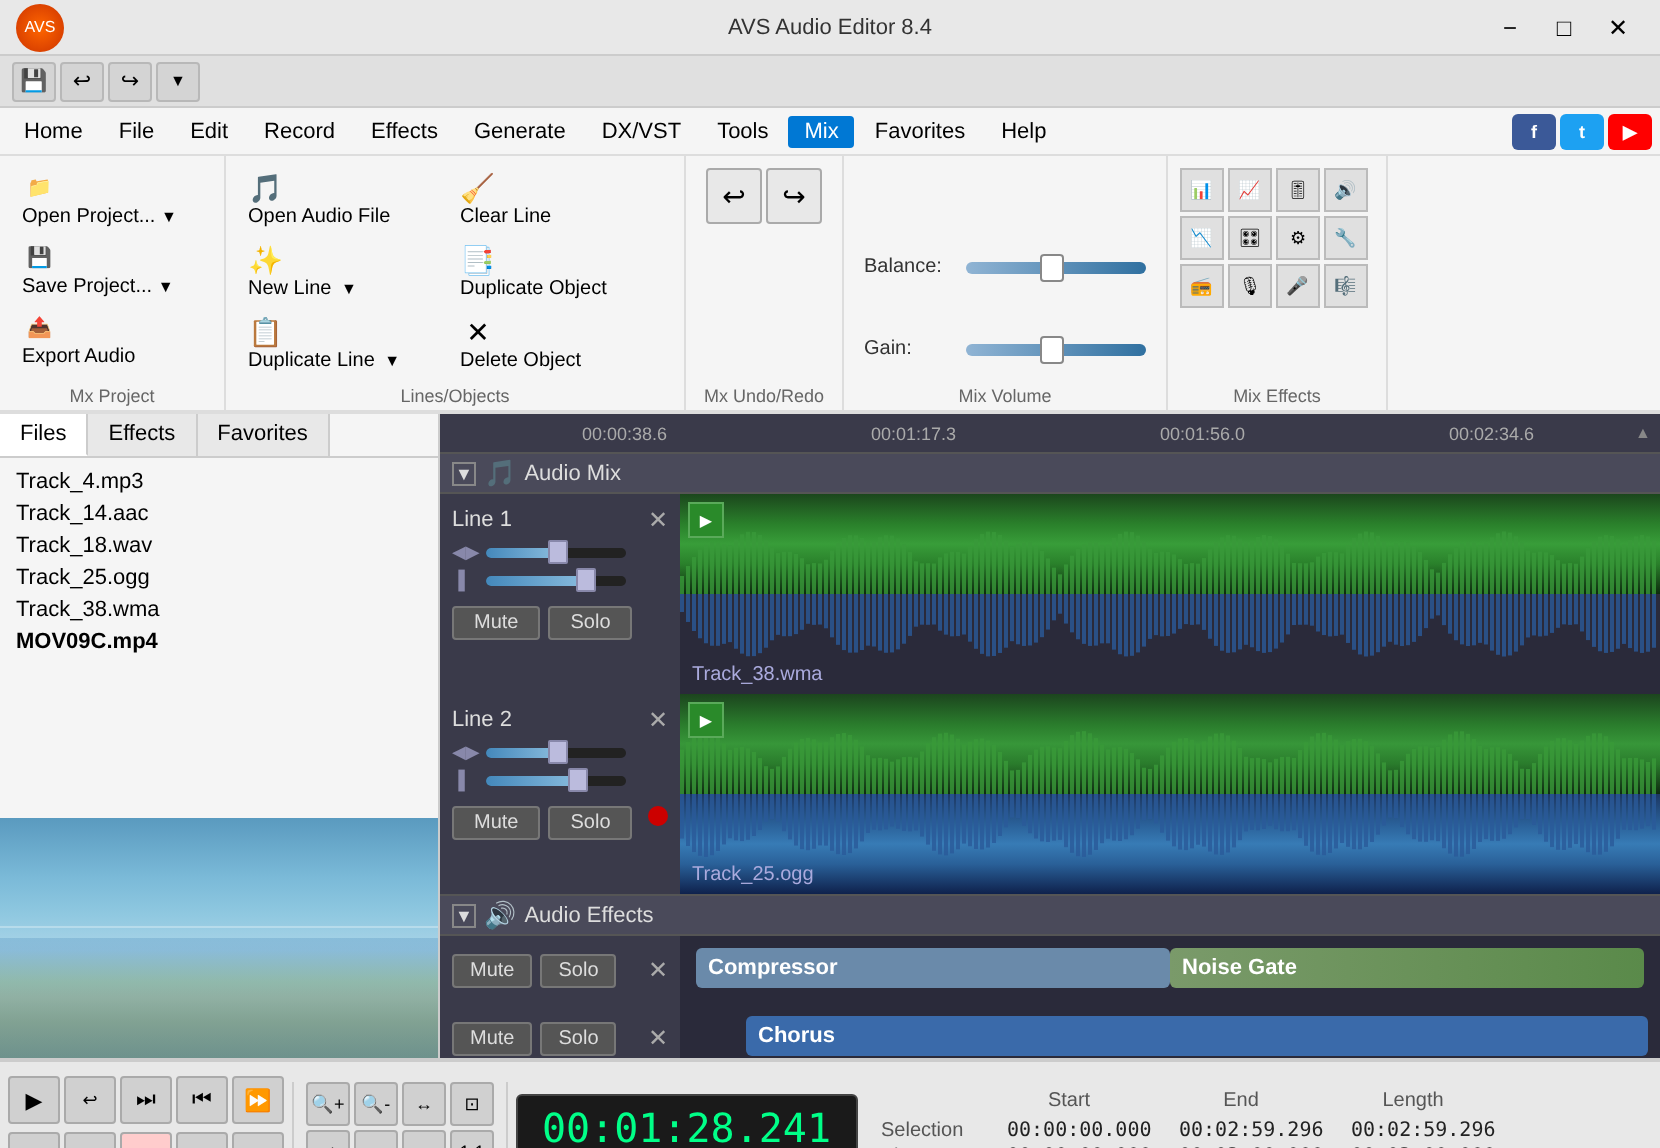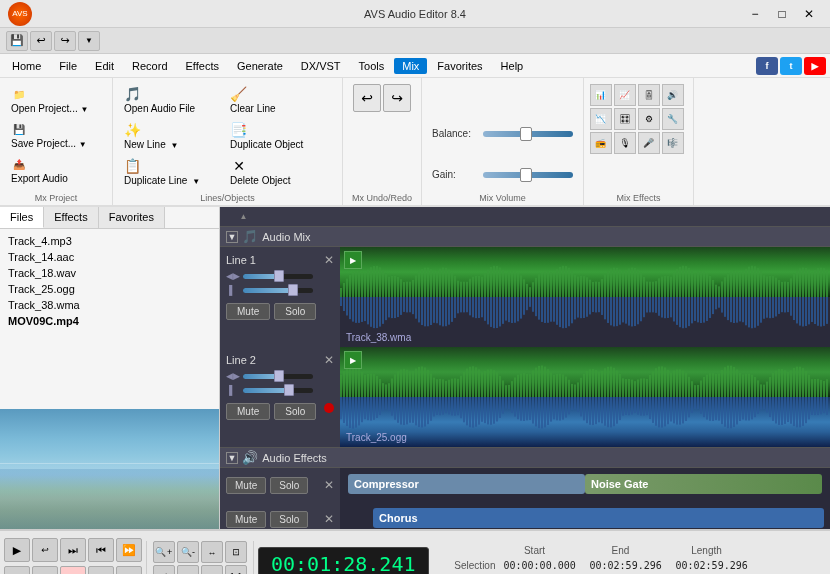--- a/index.html
+++ b/index.html
@@ -90,21 +90,21 @@
     .transport { display: flex; flex-direction: column; gap: 4px; }
     .transport-row { display: flex; gap: 2px; }
     .transport-btn { width: 26px; height: 24px; background: #d0d0d0; border: 1px solid #aaa; cursor: pointer; display: flex; align-items: center; justify-content: center; font-size: 11px; border-radius: 2px; }
     .transport-btn.rec { background: #ffcccc; }
     .zoom-controls { display: flex; flex-direction: column; gap: 2px; border-left: 1px solid #ccc; border-right: 1px solid #ccc; padding: 0 6px; }
     .zoom-row { display: flex; gap: 2px; }
     .zoom-btn { width: 22px; height: 22px; background: #d0d0d0; border: 1px solid #aaa; cursor: pointer; display: flex; align-items: center; justify-content: center; font-size: 11px; border-radius: 2px; }
     .timecode { background: #1a1a1a; color: #00ff88; font-size: 20px; font-family: monospace; padding: 4px 12px; border: 1px solid #444; border-radius: 3px; min-width: 150px; text-align: center; }
     .time-info { display: flex; flex-direction: column; gap: 2px; flex: 1; }
     .time-info-row { display: flex; gap: 8px; align-items: center; font-size: 10px; }
-    .time-label { width: 55px; text-align: right; color: #555; }
+    .time-label { width: 55px; color: #555; }
     .time-val { font-family: monospace; font-size: 10px; color: #222; min-width: 78px; }
     .time-header { display: flex; gap: 8px; margin-bottom: 2px; }
     .time-col-label { font-size: 10px; color: #555; min-width: 78px; text-align: center; }
 
     
     .quick-access { background: #e0e0e0; height: 26px; display: flex; align-items: center; padding: 0 6px; gap: 2px; border-bottom: 1px solid #ccc; }
     .qa-btn { width: 22px; height: 20px; background: #d4d4d4; border: 1px solid #b8b8b8; cursor: pointer; display: flex; align-items: center; justify-content: center; font-size: 11px; border-radius: 2px; }
 
     .logo-circle { width: 24px; height: 24px; border-radius: 50%; background: radial-gradient(circle, #ff6600, #cc3300); display: flex; align-items: center; justify-content: center; color: white; font-size: 10px; font-weight: normal; }
     
@@ -291,20 +291,26 @@
 
         <div style="position:absolute; top:45%; left:0; right:0; height:1px; background: rgba(255,255,255,0.3);"></div>
       </div>
     </div>
   </div>
 
   <div class="right-content">
 
     <div class="timeline-ruler">
       <div style="width:16px;"></div>
+      <div class="ruler-marks">
+        <span>00:00:38.6</span>
+        <span>00:01:17.3</span>
+        <span>00:01:56.0</span>
+        <span>00:02:34.6</span>
+      </div>
       <div style="width:8px; cursor:ew-resize; color:#888; font-size:8px; writing-mode:vertical-rl;">▲</div>
     </div>
 
     <div class="audio-mix">
 
       <div class="section-header">
         <div class="section-expand">▼</div>
         <span style="font-size:13px;">🎵</span>
         <span>Audio Mix</span>
       </div>

